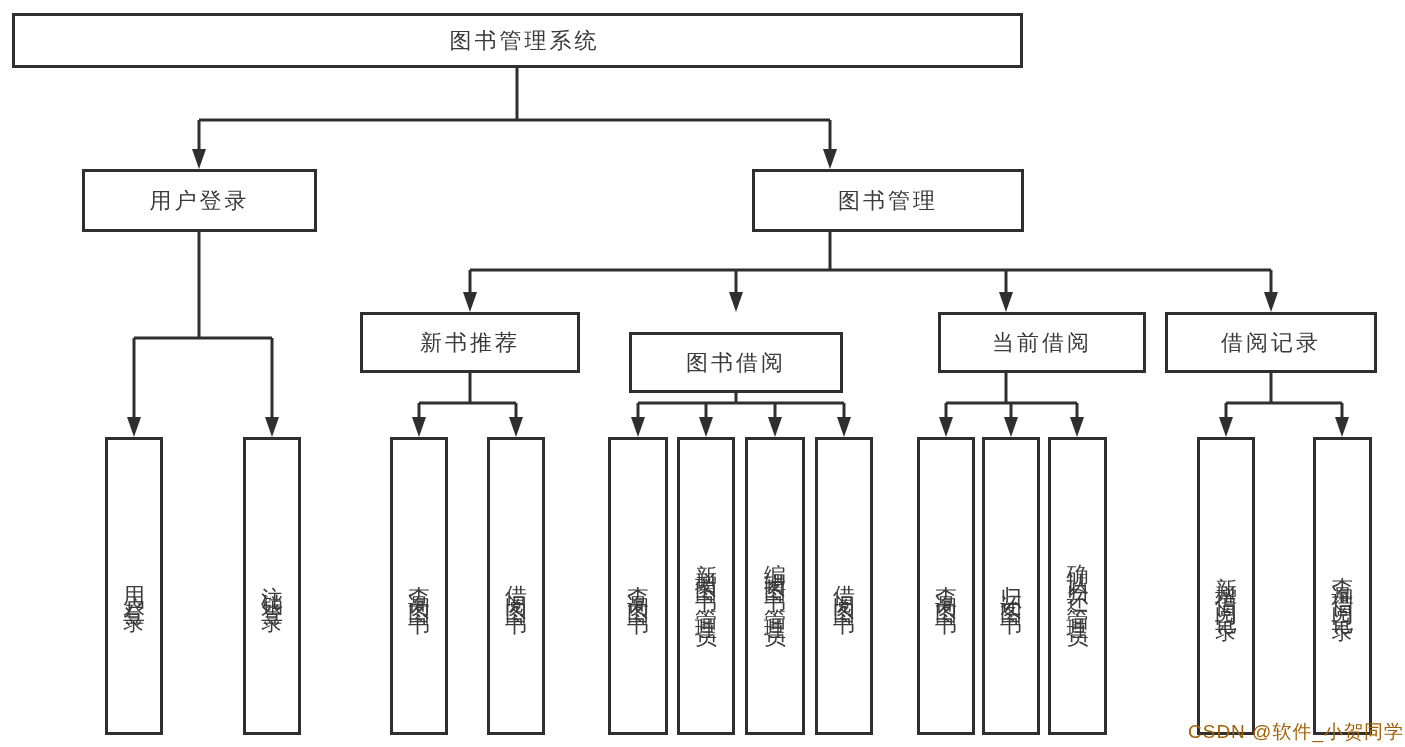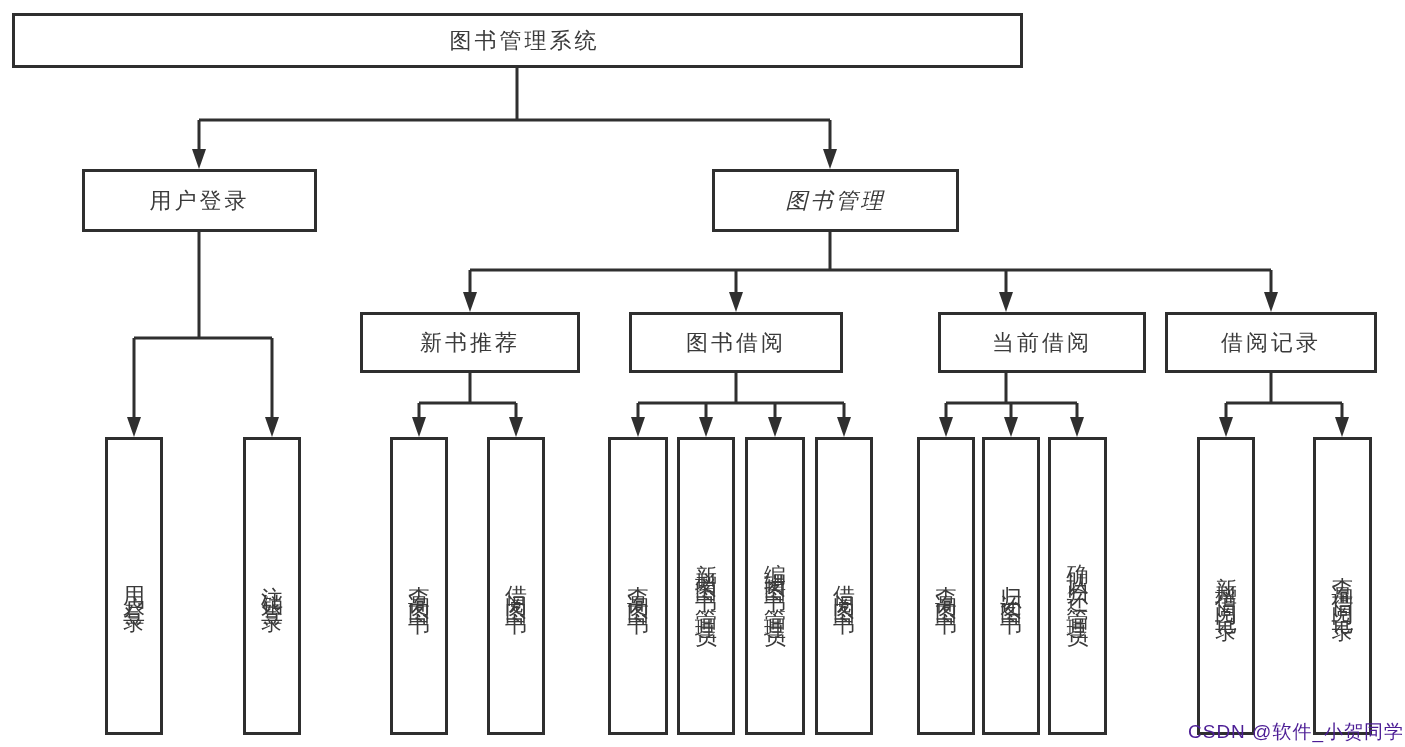--- a/index.html
+++ b/index.html
@@ -53,21 +53,21 @@
     color: #3a3a3a;
     line-height: 1;
     white-space: nowrap;
   }
   .watermark {
     position: absolute;
     left: 1188px;
     top: 719px;
     font-size: 19px;
     letter-spacing: 1px;
-    color: #4c1d95;
+    color: #a16207;
     white-space: nowrap;
     z-index: 5;
   }
 </style>
 </head>
 <body>
 
 <div class="canvas">
 
   <svg class="connectors" viewBox="0 0 1405 747" xmlns="http://www.w3.org/2000/svg">
@@ -120,28 +120,28 @@
     </g>
   </svg>
 
   <div class="box" style="left:12px; top:13px; width:1011px; height:55px;padding-left:14px;">
     <span>图书管理系统</span>
   </div>
 
   <div class="box" style="left:82px; top:169px; width:235px; height:63px;">
     <span>用户登录</span>
   </div>
-  <div class="box" style="left:712px; top:169px; width:247px; height:63px;font-style:italic;">
+  <div class="box" style="left:752px; top:169px; width:272px; height:63px;">
     <span>图书管理</span>
   </div>
 
   <div class="box" style="left:360px; top:312px; width:220px; height:61px;">
     <span>新书推荐</span>
   </div>
-  <div class="box" style="left:629px; top:312px; width:214px; height:61px;">
+  <div class="box" style="left:629px; top:332px; width:214px; height:61px;">
     <span>图书借阅</span>
   </div>
   <div class="box" style="left:902px; top:312px; width:208px; height:61px;margin-left:36px;">
     <span>当前借阅</span>
   </div>
   <div class="box" style="left:1165px; top:312px; width:212px; height:61px;">
     <span>借阅记录</span>
   </div>
 
   <div class="vbox" style="left:105px;">

